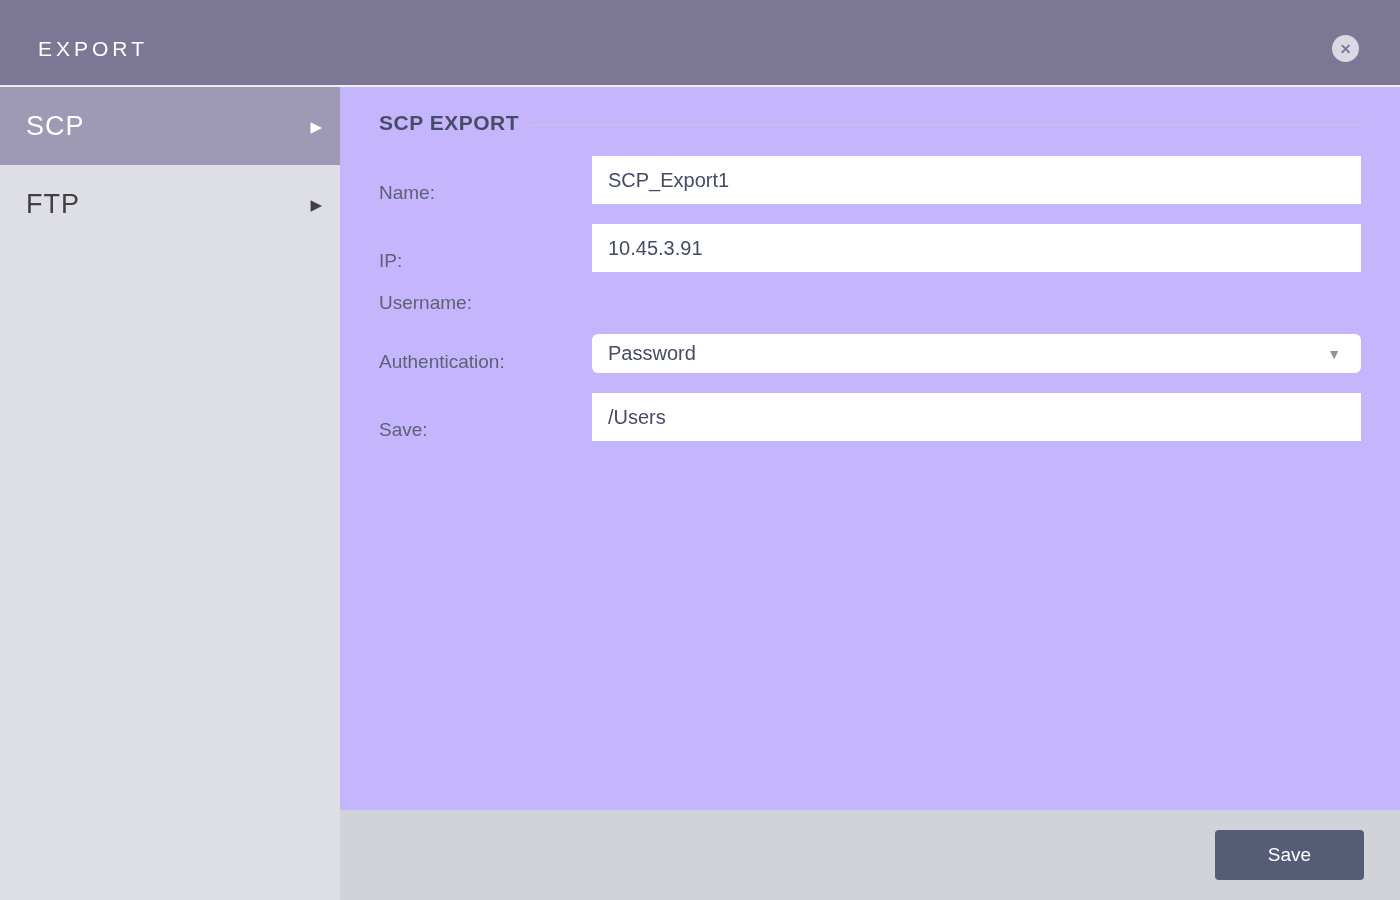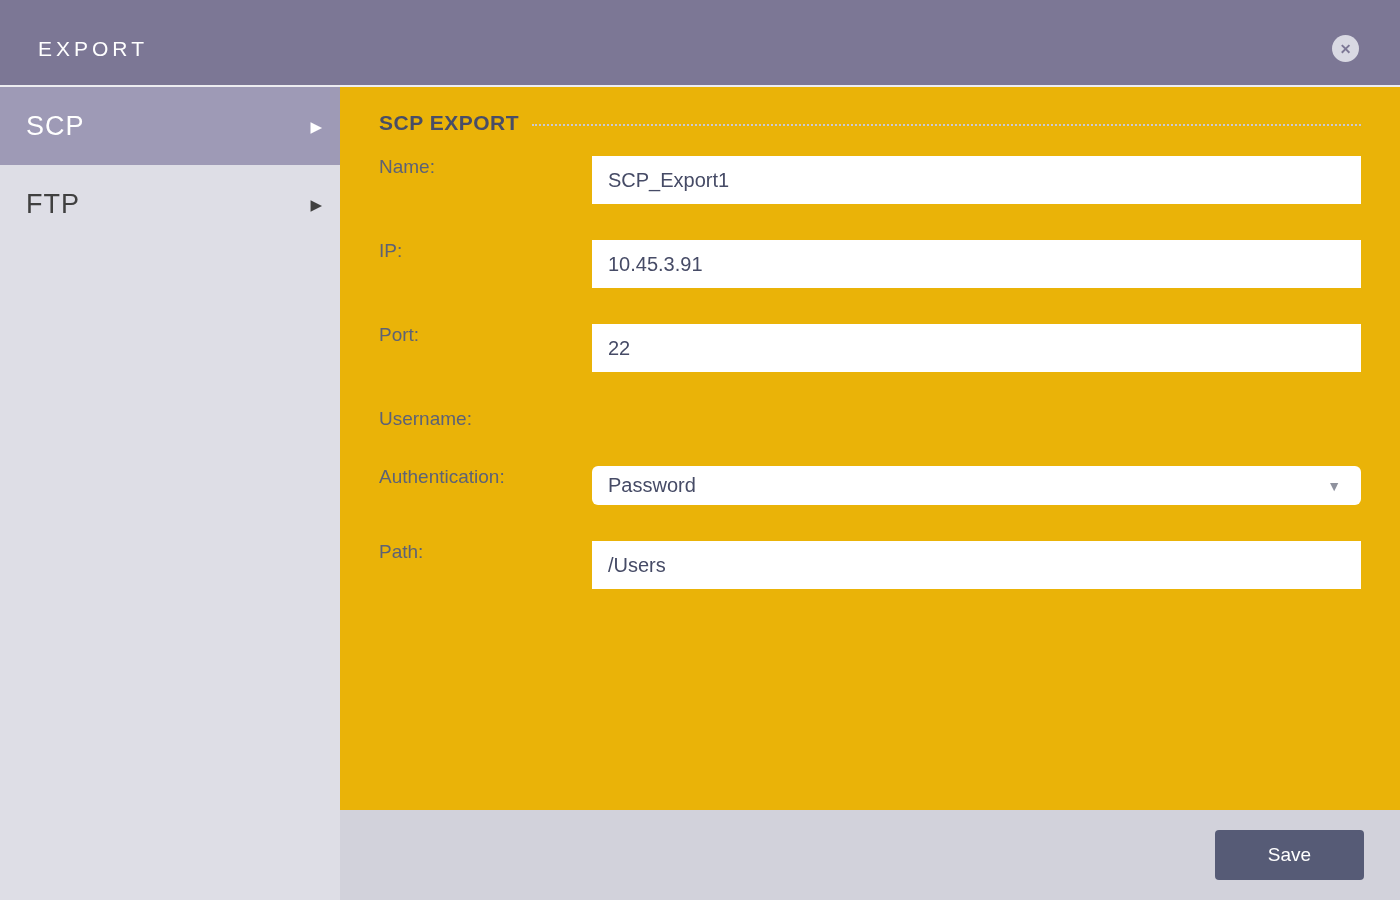--- a/index.html
+++ b/index.html
@@ -75,21 +75,21 @@
   }
   .side-chevron {
     font-size: 15px;
     line-height: 1;
   }
 
   
   .main {
     position: absolute;
     left: 340px; top: 87px; right: 0; bottom: 90px;
-    background: #eab308;
+    background: #c4b5fd;
     padding: 22px 39px 0 39px;
     overflow: hidden;
   }
   .section-head {
     display: flex;
     align-items: center;
     height: 28px;
     margin-bottom: 19px;
   }
   .section-title {
@@ -102,22 +102,22 @@
   }
   .dotted-divider {
     flex: 1;
     border-top: 2px dotted #c8c9d3;
     margin-left: 13px;
     margin-top: 3px;
   }
 
   .form-row {
     display: flex;
-    align-items: flex-start;
-    margin-bottom: 36px;
+    align-items: flex-end;
+    margin-bottom: 20px;
   }
   .field-label {
     width: 213px;
     flex-shrink: 0;
     font-size: 19px;
     color: #5d6276;
   }
   .finput {
     flex: 1;
     height: 48px;
@@ -216,40 +216,36 @@
       <div class="form-row">
         <label class="field-label">Name:</label>
         <input class="finput" type="text" value="SCP_Export1" style="">
       </div>
 
       <div class="form-row">
         <label class="field-label">IP:</label>
         <input class="finput" type="text" value="10.45.3.91" style="">
       </div>
 
-      <div class="form-row">
-        <label class="field-label">Port:</label>
-        <input class="finput" type="text" value="22" style="">
-      </div>
 
       <div class="form-row">
         <label class="field-label">Username:</label>
       </div>
 
       <div class="form-row">
         <label class="field-label">Authentication:</label>
         <div class="select-box">
           <span>Password</span>
           <span class="caret">▼</span>
         </div>
       </div>
 
 
       <div class="form-row">
-        <label class="field-label">Path:</label>
+        <label class="field-label">Save:</label>
         <input class="finput" type="text" value="/Users" style="">
       </div>
 
     </div>
   </div>
 
   <div class="footer">
     <button class="btn">Save</button>
   </div>
 

